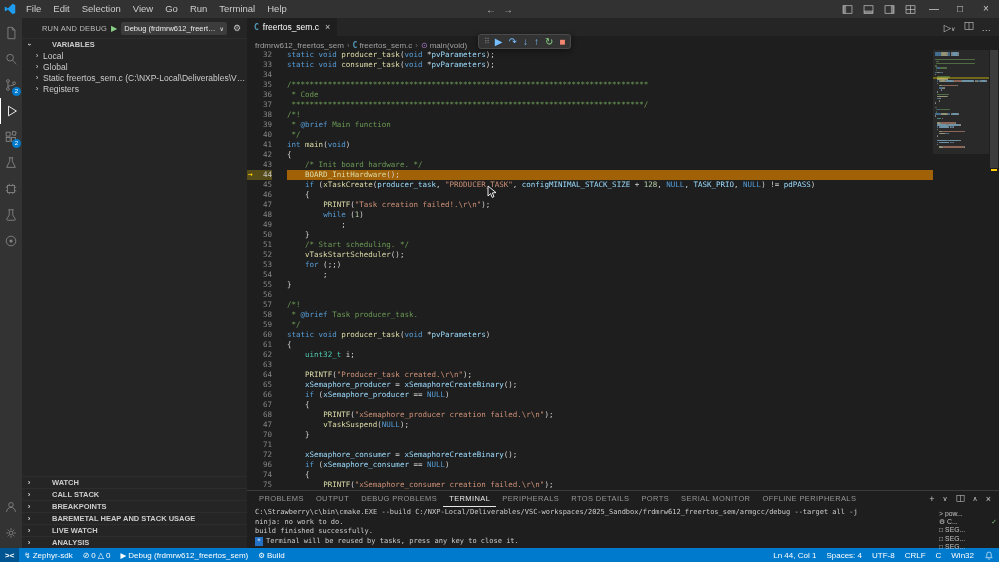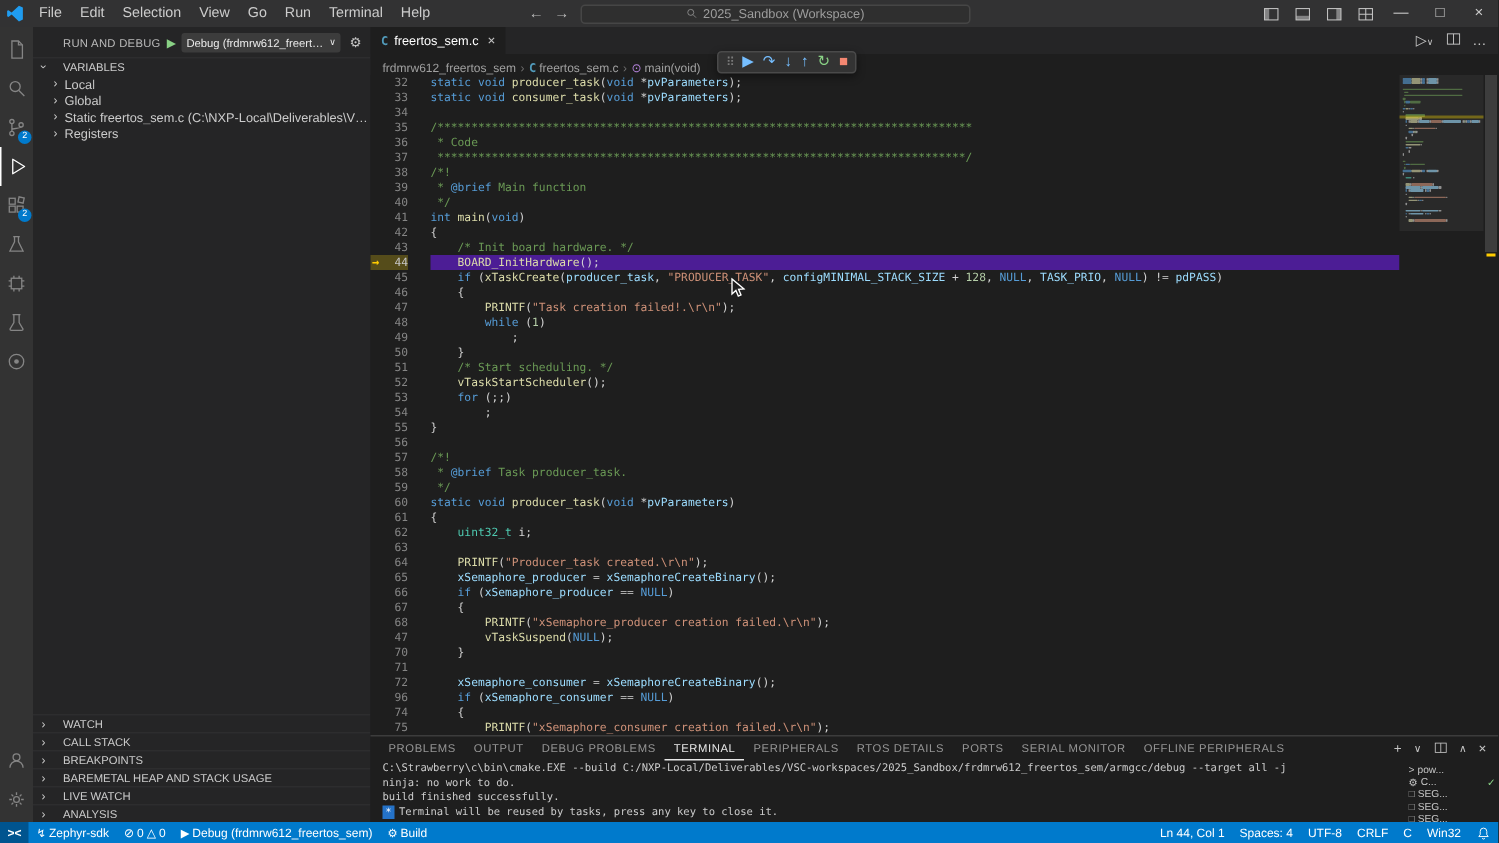--- a/index.html
+++ b/index.html
@@ -25,21 +25,21 @@
 .ab-badge{position:absolute;right:1px;bottom:2px;min-width:9px;height:9px;border-radius:5px;background:#007acc;color:#fff;font-size:6px;line-height:9px;text-align:center;padding:0 1px}
 .ab-bottom{margin-top:auto;display:flex;flex-direction:column;align-items:center;padding-bottom:2px}
 
 .sidebar{width:225px;background:#252526;flex:none;display:flex;flex-direction:column;font-size:8.5px;overflow:hidden}
 .sb-header{height:20px;display:flex;align-items:center;padding:0 4px 0 20px;gap:4px;flex:none}
 .sb-title{font-size:7.5px;color:#bbbbbb;letter-spacing:.2px;white-space:nowrap}
 .dbg-select{flex:1;min-width:0;height:13px;background:#3c3c3c;border-radius:2px;display:flex;align-items:center;padding:0 3px;gap:3px;color:#eaeaea;font-size:7.5px}
 .dbg-select .lbl{flex:1;min-width:0;overflow:hidden;text-overflow:ellipsis;white-space:nowrap}
 .play{color:#89d185;font-size:8px}
 .sb-ic{color:#c5c5c5;padding:0 2px;font-size:9px}
-.pane-h{height:12px;display:flex;align-items:center;gap:10px;padding:0 4px;font-weight:normal;font-size:7.5px;color:#cccccc;border-top:1px solid #2d2d2e;flex:none;white-space:nowrap;overflow:hidden}
+.pane-h{height:12px;display:flex;align-items:center;gap:20px;padding:0 4px;font-weight:bold;font-size:7.5px;color:#cccccc;border-top:1px solid #2d2d2e;flex:none;white-space:nowrap;overflow:hidden}
 .chev{display:inline-block;color:#cccccc;font-size:8px;width:6px;text-align:center;flex:none}
 .chev.open{transform:rotate(90deg)}
 .vars{flex:1;overflow:hidden;display:flex;flex-direction:column}
 .tree-row{height:11px;display:flex;align-items:center;gap:3px;padding-left:12px;color:#cccccc;white-space:nowrap;overflow:hidden;flex:none}
 .tree-row span:last-child{overflow:hidden;text-overflow:ellipsis}
 .sb-bottom{margin-top:auto}
 
 .editor-col{flex:1;display:flex;flex-direction:column;min-width:0;position:relative}
 .tabsrow{height:18px;background:#252526;display:flex;align-items:stretch;flex:none}
 .tab{background:#1e1e1e;display:flex;align-items:center;gap:4px;padding:0 7px;font-size:8.5px;color:#ffffff}
@@ -49,21 +49,21 @@
 .crumbs{height:14px;display:flex;align-items:flex-end;gap:3px;padding-left:8px;font-size:8px;color:#a0a0a0;flex:none}
 .crumb{display:flex;align-items:center;gap:2px}
 .csep{color:#6e6e6e}
 .editor{flex:1;display:flex;min-height:0;position:relative;background:#1e1e1e}
 .gutter{width:30px;flex:none;font-family:"DejaVu Sans Mono",monospace;font-size:7.5px;color:#858585;text-align:right;padding-right:5px}
 .g-row{height:10px;line-height:10px;position:relative}
 .g-row.hl-g{background:#554c1a;color:#c6c6c6}
 .dbg-arrow{position:absolute;left:1px;top:0;color:#ffcc00;font-weight:bold;font-size:8px}
 .code{flex:1;min-width:0;font-family:"DejaVu Sans Mono",monospace;font-size:7.5px;white-space:pre;overflow:hidden;padding-left:10px}
 .c-row{height:10px;line-height:10px}
-.c-row.hl{background:#4c1d95}
+.c-row.hl{background:#a16207}
 .tk-kw{color:#569cd6}.tk-fn{color:#dcdcaa}.tk-str{color:#ce9178}.tk-cmt{color:#6a9955}
 .tk-num{color:#b5cea8}.tk-var{color:#9cdcfe}.tk-type{color:#4ec9b0}.tk-pln{color:#d4d4d4}
 .minimap{width:56px;flex:none;position:relative;padding:2px 2px 0 2px}
 .mm-slider{position:absolute;left:0;right:0;top:0;height:104px;background:rgba(204,204,204,.07)}
 .mm-cur{position:absolute;left:0;right:0;top:27px;height:2.2px;background:rgba(255,220,0,.35)}
 .mm-row{height:2.2px;white-space:nowrap;overflow:hidden}
 .mm-seg{display:inline-block;height:1.5px;vertical-align:top;opacity:.6;border-radius:.5px}
 .scrollbar{width:10px;flex:none;position:relative}
 .sb-thumb{position:absolute;top:0;left:1px;right:1px;height:118px;background:rgba(121,121,121,.35)}
 .ov-mark{position:absolute;left:2px;width:6px;height:2px;background:#ffcc00;top:119px}
@@ -106,27 +106,20 @@
         <span class="menu-item">Selection</span>
         <span class="menu-item">View</span>
         <span class="menu-item">Go</span>
         <span class="menu-item">Run</span>
         <span class="menu-item">Terminal</span>
         <span class="menu-item">Help</span>
       </nav>
     <div class="tb-center">
       <span class="nav-arrow">←</span>
       <span class="nav-arrow">→</span>
-      <div class="cmd-center">
-        <svg width="8" height="8" viewBox="0 0 16 16">
-            <circle cx="7" cy="6.5" r="4" fill="none" stroke="#9d9d9d"></circle>
-            <path d="M10 9.5 14 13.5" stroke="#9d9d9d"></path>
-          </svg>
-        <span>2025_Sandbox (Workspace)</span>
-      </div>
     </div>
     <div class="tb-right">
       <span class="lay-ic">
           <svg width="11" height="11" viewBox="0 0 16 16">
             <rect x="1.5" y="2.5" width="13" height="11" fill="none" stroke="currentColor"></rect>
             <rect x="1.5" y="2.5" width="4.5" height="11" fill="currentColor" opacity=".55"></rect>
           </svg>
         </span>
       <span class="lay-ic">
           <svg width="11" height="11" viewBox="0 0 16 16">

